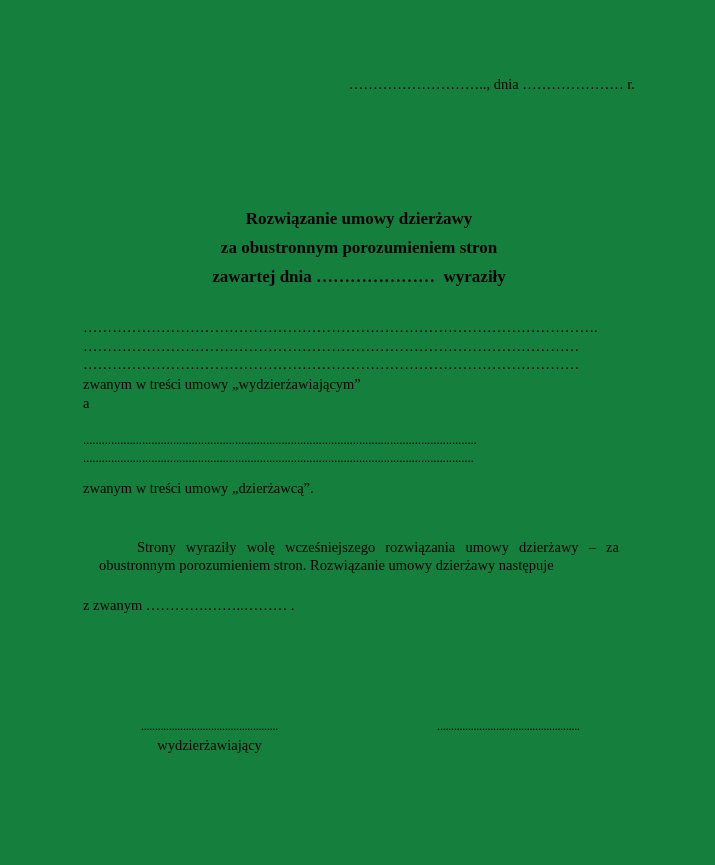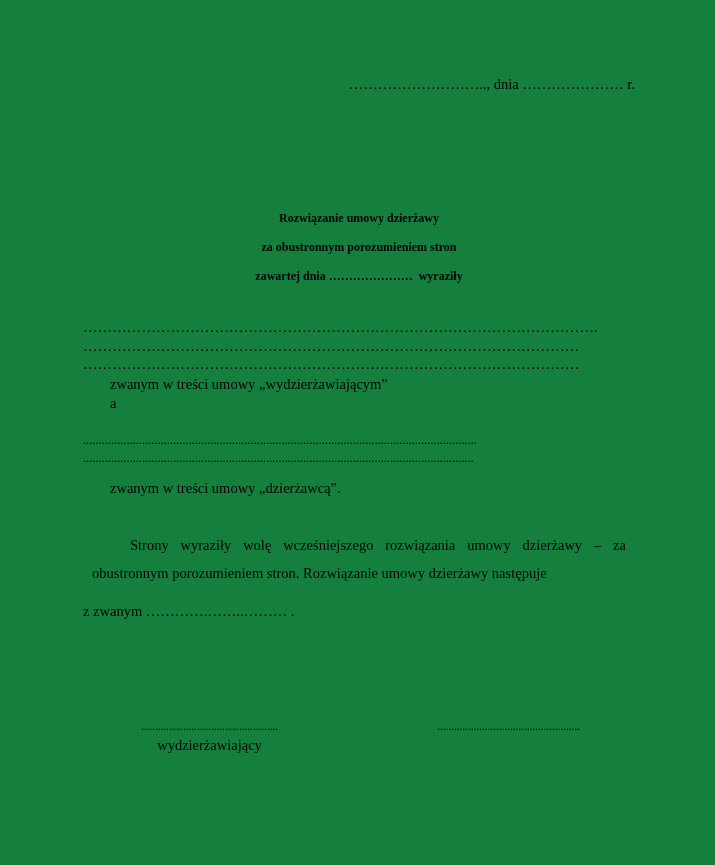--- a/index.html
+++ b/index.html
@@ -38,21 +38,21 @@
   }
 
   
   .title-block {
     position: absolute;
     left: 83px;
     top: 204px;
     width: 552px;
     text-align: center;
     font-weight: bold;
-    font-size: 12px;
+    font-size: 17px;
   }
   .title-line { line-height: 29px; white-space: pre; }
 
   
   .body-area {
     position: absolute;
     left: 83px;
     top: 318px;
     width: 552px;
     font-size: 14.5px;
@@ -71,33 +71,32 @@
     font-size: 13px;
     letter-spacing: -0.15px;
     white-space: pre;
     overflow: hidden;
     height: 18.5px;
   }
 
   .party-label {
     line-height: 20px;
     white-space: pre;
-    margin-left: 27px;
   }
   .party-label.tight { line-height: 19px; }
 
   .spacer-sm { height: 10px; }
   .spacer-md { height: 18px; }
   .spacer-lg { height: 24px; }
 
   .para {
     text-align: justify;
     text-justify: inter-word;
-    line-height: 28px;
-    margin: 9px;
+    line-height: 18px;
+    margin: 16px;
     font-family: Liberation Serif, serif;
   }
   .para .indent { display: inline-block; width: 38px; }
   .para-last { line-height: 30px; white-space: pre; }
 
   
   .signatures {
     position: absolute;
     left: 83px;
     top: 720px;

